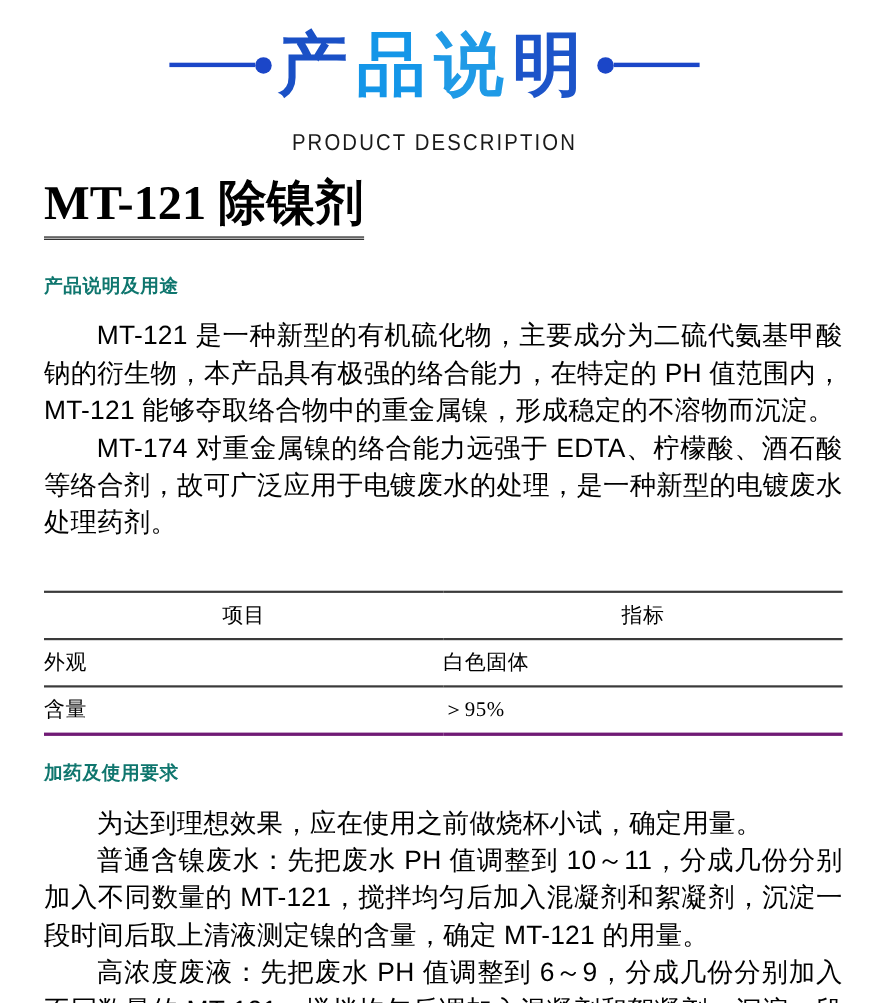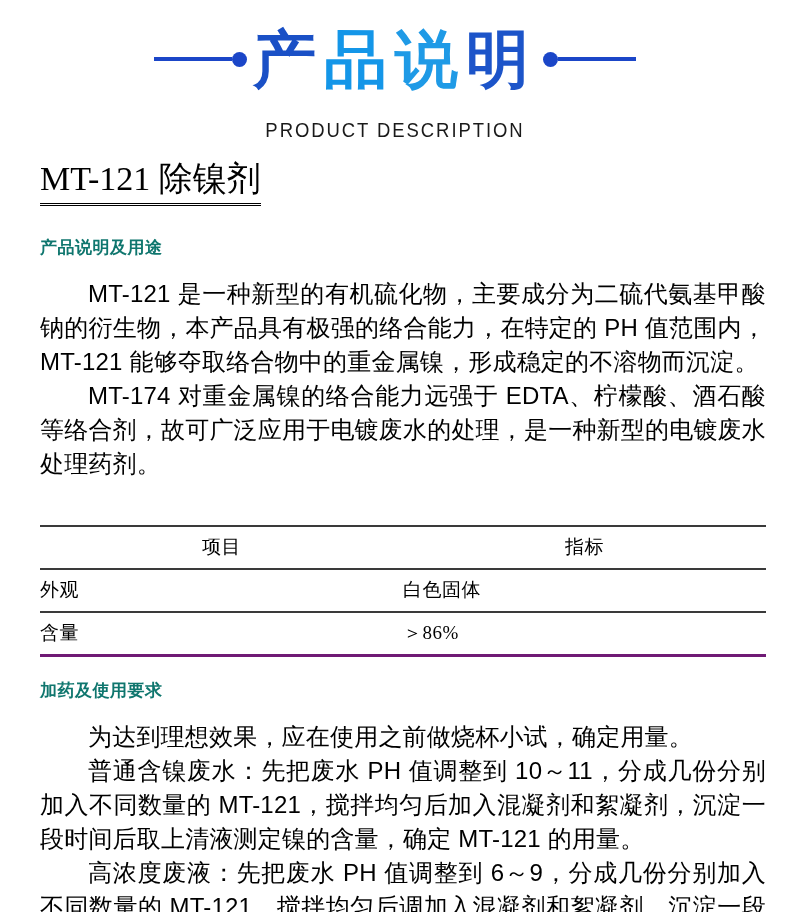--- a/index.html
+++ b/index.html
@@ -81,22 +81,22 @@
 
   
   .content {
     padding: 0 24px 0 40px;
     margin-top: 16px;
   }
 
   .product-name {
     display: inline-block;
     font-family: "Liberation Serif", "DejaVu Serif", serif;
-    font-size: 34px;
-    font-weight: normal;
+    font-size: 44px;
+    font-weight: bold;
     line-height: 1.22;
     padding-bottom: 3px;
     border-bottom: 3px double #000000;
     margin: 0;
     white-space: nowrap;
   }
 
   .section-heading {
     font-family: Liberation Sans, sans-serif;
     font-weight: bold;
@@ -201,21 +201,21 @@
           <th>指标</th>
         </tr>
       </thead>
       <tbody>
         <tr>
           <td>外观</td>
           <td>白色固体</td>
         </tr>
         <tr>
           <td>含量</td>
-          <td>＞86%</td>
+          <td>＞95%</td>
         </tr>
       </tbody>
     </table>
 
     <div class="block-gap-3"></div>
 
     
     <h2 class="section-heading">加药及使用要求</h2>
     <div class="block-gap-1"></div>
     <div class="clipped-tail">

